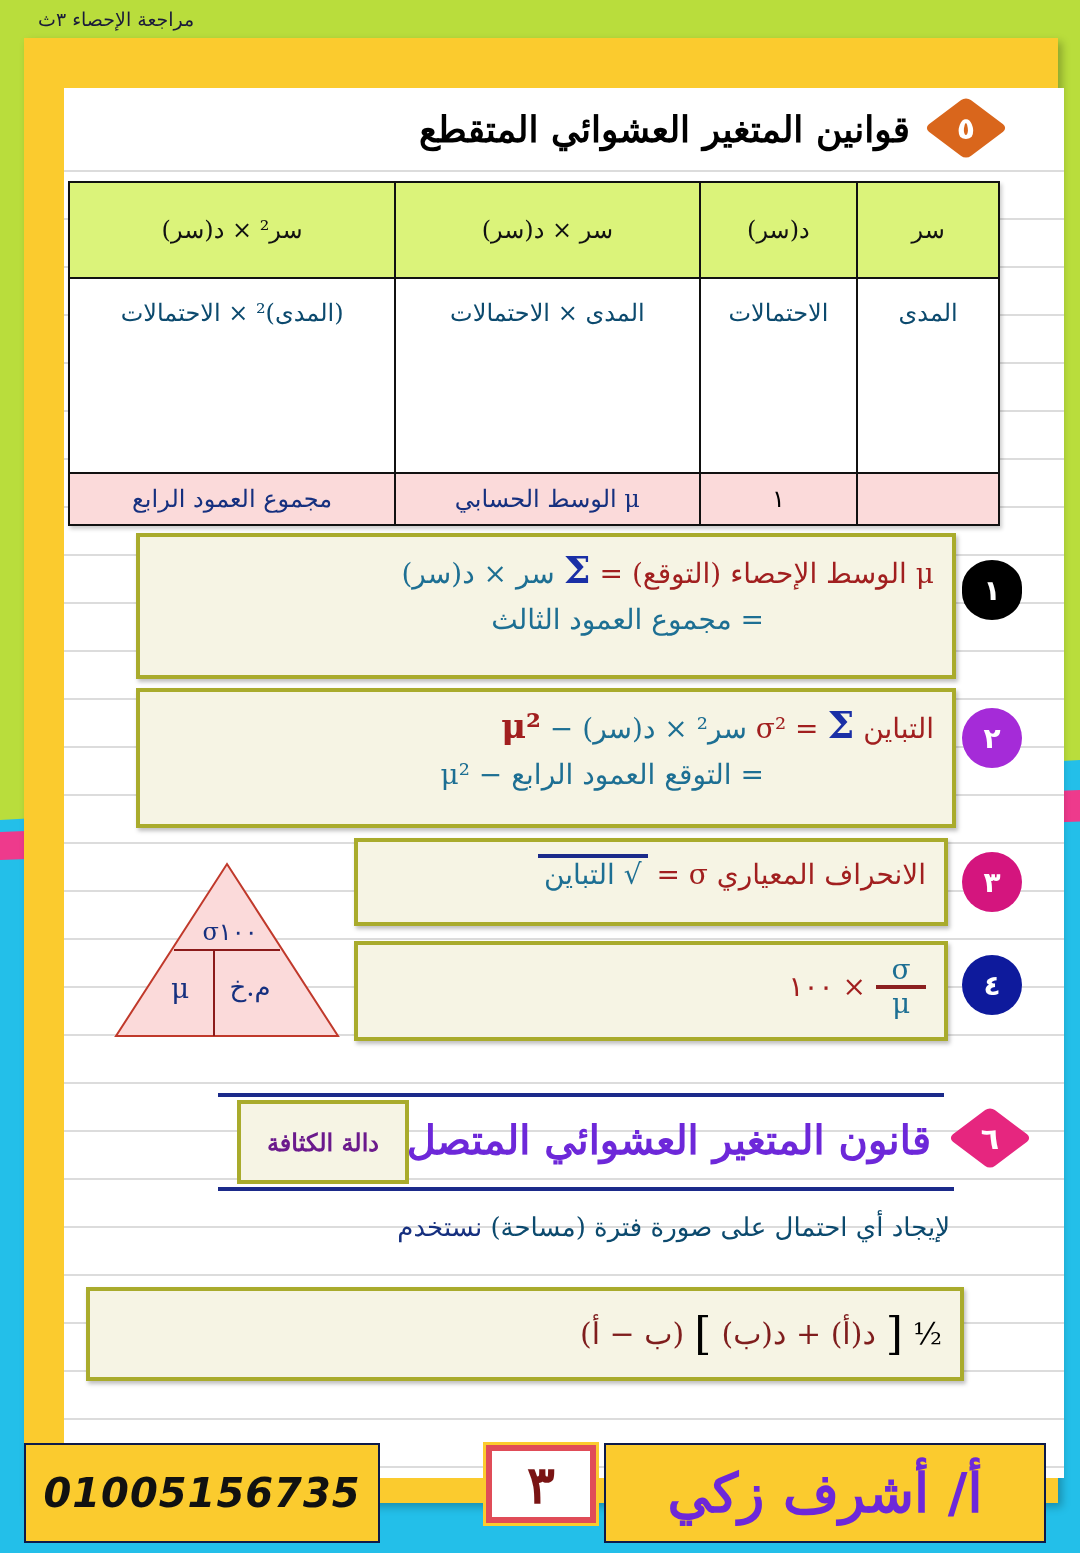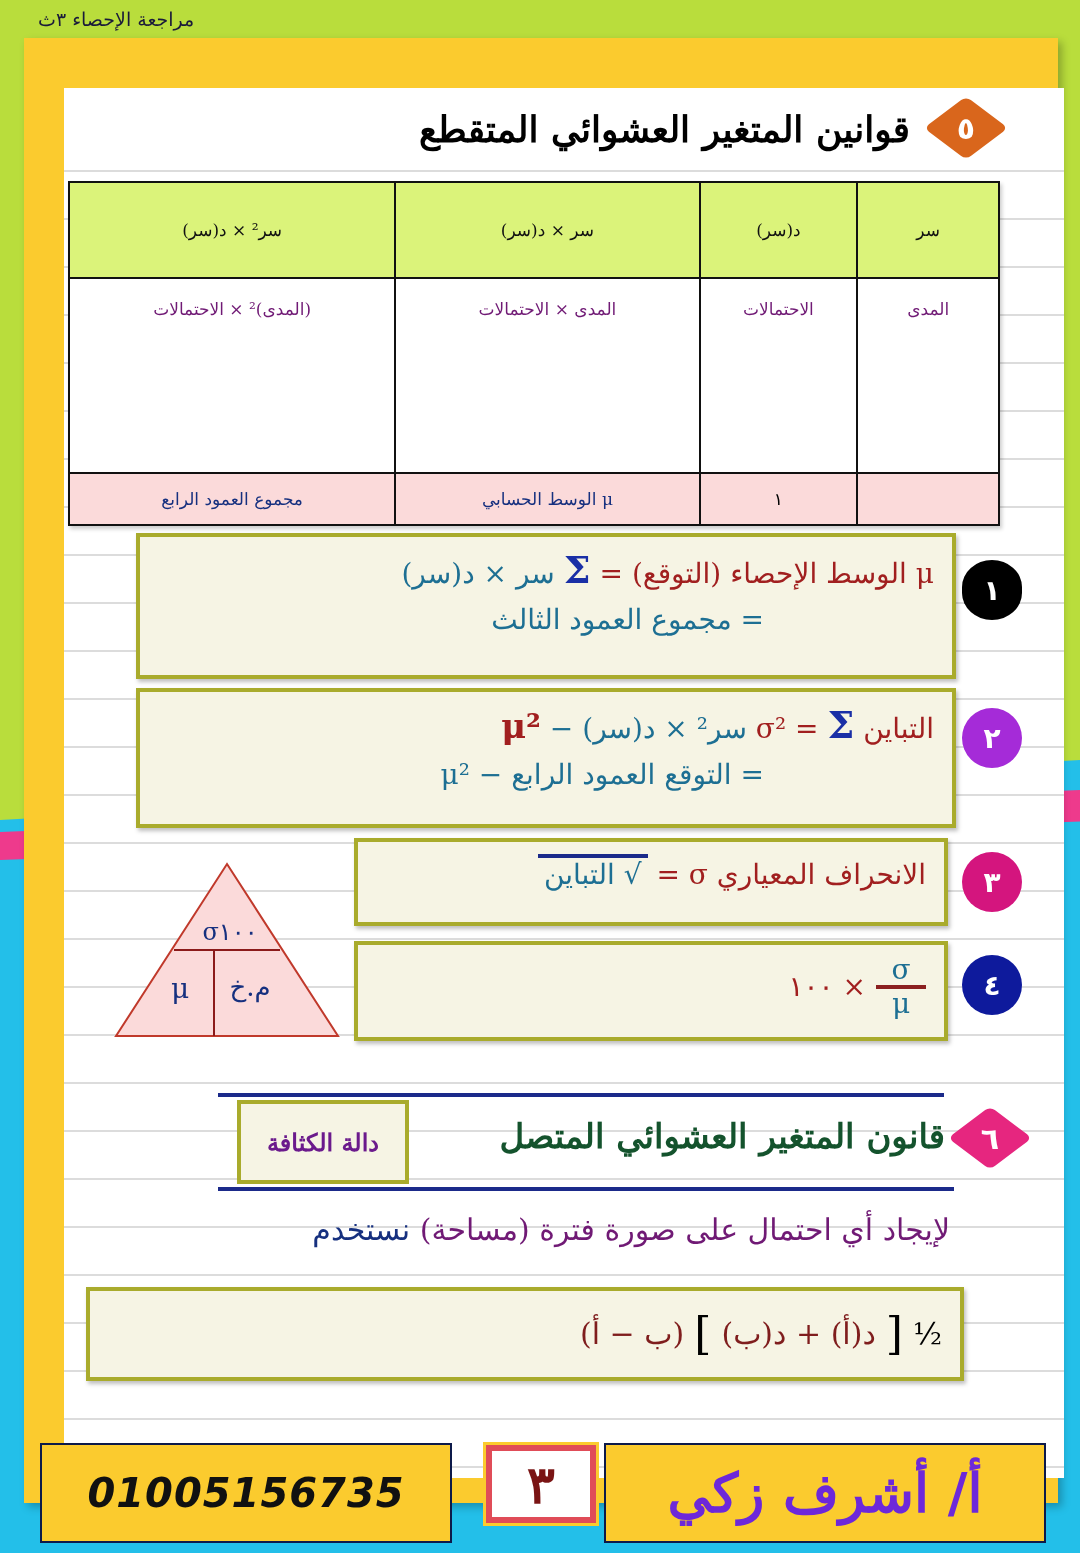--- a/index.html
+++ b/index.html
@@ -35,21 +35,21 @@
     background: #ffffff;
     background-image: repeating-linear-gradient(
       to bottom,
       transparent 0px, transparent 46px,
       #dcdcdc 46px, #dcdcdc 48px
     );
     background-position: 0 36px;
   }
   .hw-red { color: #000000; }
   .hw-darkred { color: #a11f1f; }
-  .hw-magenta { color: #701a75; }
+  .hw-magenta { color: #0c4a6e; }
   .hw-blue { color: #16307f; }
   .hw-teal { color: #1d6f93; }
   .hw-green { color: #7f1d1d; }
 
   .section-title {
     position: absolute; direction: rtl;
     font-family: "DejaVu Serif", serif; font-weight: bold;
   }
   .diamond {
     position: absolute; width: 64px; height: 64px;
@@ -67,21 +67,21 @@
 
   
   .law-table {
     position: absolute; left: 68px; top: 181px; width: 932px; height: 343px;
     border-collapse: collapse; direction: rtl;
     font-family: "DejaVu Serif", serif;
     box-shadow: 2px 3px 4px rgba(0,0,0,0.2);
   }
   .law-table td {
     border: 2px solid #111; text-align: center; vertical-align: middle;
-    font-size: 17px;
+    font-size: 24px;
   }
   .law-table tr.head td { background: #dbf37a; height: 96px; color: #111; }
   .law-table tr.body td { background: #fff; height: 195px; vertical-align: top; padding-top: 20px; }
   .law-table tr.foot td { background: #fbdada; height: 52px; }
 
   .formula-box {
     position: absolute; background: #f6f4e4;
     border: 4px solid #a9ab2c;
     box-shadow: 2px 3px 4px rgba(0,0,0,0.25);
     direction: rtl;
@@ -105,21 +105,21 @@
   .tag-box {
     position: absolute; left: 237px; top: 1100px; width: 172px; height: 84px;
     border: 4px solid #a9ab2c; background: #f6f4e4;
     display: flex; align-items: center; justify-content: center;
     font-family: "DejaVu Serif", serif; font-weight: bold;
     color: #6b1a8c; font-size: 24px; direction: rtl;
   }
 
   .note-line {
     position: absolute; left: 170px; top: 1212px; width: 780px;
-    direction: rtl; font-family: "DejaVu Serif", serif; font-size: 30px;
+    direction: rtl; font-family: "DejaVu Serif", serif; font-size: 26px;
     white-space: nowrap;
   }
 
   .footer-box {
     position: absolute; background: #fbcb2e;
     border: 2px solid #0d1a4a;
     display: flex; align-items: center; justify-content: center;
   }
   .phone { font-family: "DejaVu Sans", sans-serif; font-weight: bold; font-style: italic; font-size: 40px; color: #111; letter-spacing: 1px; }
   .author { font-family: "DejaVu Serif", serif; font-weight: bold; font-size: 54px; color: #6d28d9; direction: rtl; }
@@ -235,39 +235,39 @@
   <div style="position:absolute; left:76px; top:56px; width:80px; text-align:center; font-family:'DejaVu Serif',serif; font-size:24px;" class="hw-blue">σ١٠٠</div>
   <div style="position:absolute; left:38px; top:110px; width:56px; text-align:center; font-family:'DejaVu Serif',serif; font-size:28px;" class="hw-blue">μ</div>
   <div style="position:absolute; left:104px; top:110px; width:64px; text-align:center; font-family:'DejaVu Serif',serif; font-size:26px; direction:rtl;" class="hw-blue">م.خ</div>
 </div>
 
 <div class="hline" style="left:218px; top:1093px; width:726px;"></div>
 <div class="hline" style="left:218px; top:1187px; width:736px;"></div>
 <div class="diamond" style="--dc:#e6267f; left:958px; top:1106px;">
   <span>٦</span>
 </div>
-<div class="section-title" style="right:135px; top:1116px; font-size:34px; color:#14532d;">قانون المتغير العشوائي المتصل</div>
+<div class="section-title" style="right:149px; top:1116px; font-size:40px; color:#6d28d9;">قانون المتغير العشوائي المتصل</div>
 <div class="tag-box">دالة الكثافة</div>
 
 <div class="note-line">
   <span class="hw-magenta">لإيجاد أي احتمال على صورة فترة (مساحة)</span>
   <span class="hw-blue">نستخدم</span>
 </div>
 
 <div class="formula-box" style="left:86px; top:1287px; width:878px; height:94px; display:flex; align-items:center;">
   <div class="formula-line" style="display:flex; align-items:center; gap:10px; font-size:30px;">
     <span class="hw-red">½</span>
     <span class="hw-red" style="font-size:44px;">[</span>
     <span class="hw-green">د(أ) + د(ب)</span>
     <span class="hw-red" style="font-size:44px;">]</span>
     <span class="hw-green">(ب − أ)</span>
   </div>
 </div>
 
-<div class="footer-box" style="left:40px; top:1443px; width:412px; height:100px;">
+<div class="footer-box" style="left:24px; top:1443px; width:356px; height:100px;">
   <span class="phone">01005156735</span>
 </div>
 <div class="page-num">
   <span>٣</span>
 </div>
 <div class="footer-box" style="left:604px; top:1443px; width:442px; height:100px;">
   <span class="author">أ/ أشرف زكي</span>
 </div>
 
 </body></html>

